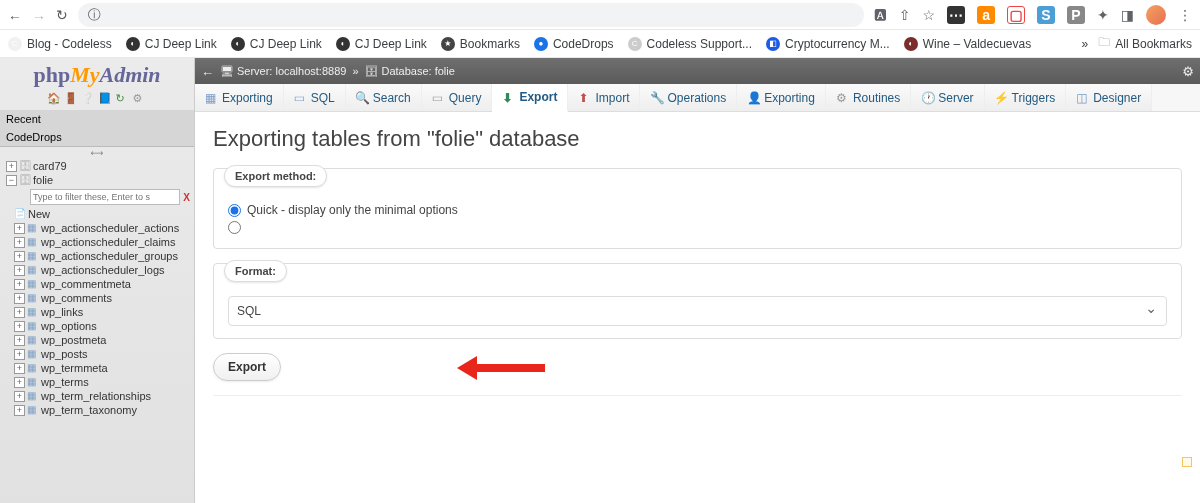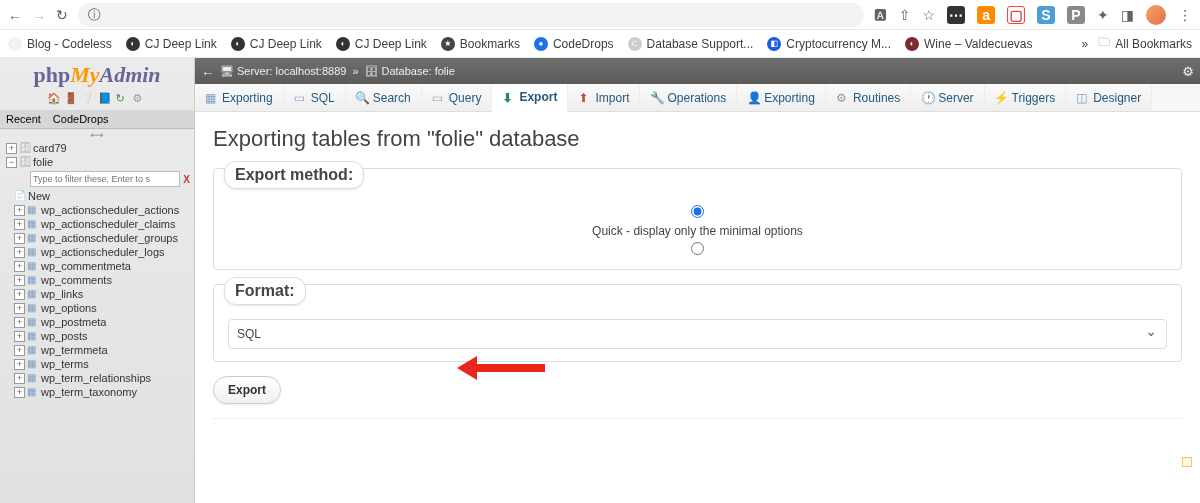--- a/index.html
+++ b/index.html
@@ -26,21 +26,21 @@
 
 .pma { display: flex; height: calc(503px - 58px); }
 .sidebar { width: 195px; background: #e6e6e6 linear-gradient(#ebebeb,#e1e1e1); border-right: 1px solid #ccc; display: flex; flex-direction: column; }
 .logo { text-align: center; padding: 4px 0 2px; }
 .logo-text { font-family: Georgia, serif; font-size: 22px; font-weight: bold; }
 .logo-php { color: #666699; }
 .logo-my { color: #ff9900; font-style: italic; }
 .logo-admin { color: #666699; font-style: italic; }
 .logo-icons { display: flex; justify-content: center; gap: 3px; padding: 2px 0 4px; }
 .logo-icons span { width: 14px; height: 14px; font-size: 11px; }
-.side-tabs { display: flex; background: #d6d6d6; border-bottom: 1px solid #bbb; font-size: 11px; }
+.side-tabs { display: flex; background: #d6d6d6; border-bottom: 1px solid #bbb; font-size: 11px; flex-direction: column; }
 .side-tab { padding: 3px 6px; cursor: pointer; }
 .side-handle { text-align: center; color: #888; font-size: 9px; padding: 1px 0; }
 .tree { overflow-y: auto; flex: 1; font-size: 11px; color: #333; }
 .tree-item { display: flex; align-items: center; gap: 2px; padding: 1px 2px 1px 6px; cursor: pointer; white-space: nowrap; }
 .tree-icon { width: 12px; height: 12px; display: inline-block; font-size: 10px; }
 .db-icon { color: #aaa; }
 .tbl-icon { color: #7da0c4; }
 .tree-filter-row { display: flex; align-items: center; gap: 3px; padding: 2px 4px 2px 30px; }
 .tree-filter { flex: 1; height: 16px; font-size: 9px; border: 1px solid #bbb; padding: 0 2px; background: #fff; }
 .tree-filter-x { color: #c33; font-weight: bold; cursor: pointer; font-size: 10px; }
@@ -56,23 +56,23 @@
 
 .tabs { display: flex; background: #f7f7f7; border-bottom: 1px solid #ddd; font-size: 12px; }
 .tab { padding: 6px 10px; display: flex; align-items: center; gap: 4px; cursor: pointer; color: #235a81; border-right: 1px solid #eee; background: linear-gradient(#fafafa,#eee); }
 .tab.active { background: #fff; font-weight: bold; color: #235a81; border-bottom: 2px solid #fff; margin-bottom: -1px; }
 .tab-icon { width: 13px; height: 13px; display: inline-block; }
 
 .content { padding: 14px 18px; overflow-y: auto; flex: 1; position: relative; }
 h1.page-title { font-size: 22px; font-weight: 400; color: #444; margin-bottom: 16px; }
 
 .fieldset { border: 1px solid #ddd; border-radius: 4px; margin-bottom: 14px; background: #fff; }
-.legend { display: inline-block; background: #fff; border: 1px solid #ddd; border-radius: 12px; padding: 4px 10px; font-size: 16px; font-weight: bold; color: #444; margin: -12px 0 8px 10px; box-shadow: 0 1px 2px rgba(0,0,0,0.1); }
+.legend { display: inline-block; background: #fff; border: 1px solid #ddd; border-radius: 12px; padding: 4px 10px; font-size: 11px; font-weight: bold; color: #444; margin: -12px 0 8px 10px; box-shadow: 0 1px 2px rgba(0,0,0,0.1); }
 .fieldset-body { padding: 6px 14px 12px; font-size: 12px; color: #444; }
-.radio-row { display: flex; align-items: center; gap: 6px; padding: 2px 0; flex-direction: column; }
+.radio-row { display: flex; align-items: center; gap: 6px; padding: 2px 0; }
 .radio-row input[type=radio] { accent-color: #1a73e8; }
 
 .format-select { width: 100%; height: 30px; border: 1px solid #ddd; border-radius: 4px; background: #fff; padding: 0 8px; font-size: 12px; color: #444; appearance: none; }
 .select-wrap { position: relative; }
 .select-wrap::after { content: "⌄"; position: absolute; right: 10px; top: 4px; font-size: 14px; color: #666; pointer-events: none; }
 
 .export-btn { display: inline-block; padding: 6px 14px; border: 1px solid #ccc; border-radius: 14px; background: linear-gradient(#fff,#f0f0f0); font-size: 12px; font-weight: bold; color: #333; cursor: pointer; box-shadow: 0 1px 2px rgba(0,0,0,0.08); }
 
 .arrow { position: absolute; left: 280px; top: 252px; }
 .arrow-body { width: 70px; height: 8px; background: #e8261c; }
@@ -128,21 +128,21 @@
       <div class="bm-item">
         <span class="bm-icon" style="background:#444;color:#fff;text-align:center;line-height:14px;font-size:8px">★</span>
         <span>Bookmarks</span>
       </div>
       <div class="bm-item">
         <span class="bm-icon" style="background:#1a73e8;color:#fff;text-align:center;line-height:14px;font-size:8px">●</span>
         <span>CodeDrops</span>
       </div>
       <div class="bm-item">
         <span class="bm-icon" style="background:#ccc;color:#fff;text-align:center;line-height:14px;font-size:8px">C</span>
-        <span>Database Support...</span>
+        <span>Codeless Support...</span>
       </div>
       <div class="bm-item">
         <span class="bm-icon" style="background:#1e5ae6;color:#fff;text-align:center;line-height:14px;font-size:8px">◧</span>
         <span>Cryptocurrency M...</span>
       </div>
       <div class="bm-item">
         <span class="bm-icon" style="background:#7b2d2d;color:#fff;text-align:center;line-height:14px;font-size:8px">◐</span>
         <span>Wine – Valdecuevas</span>
       </div>
     </div>

